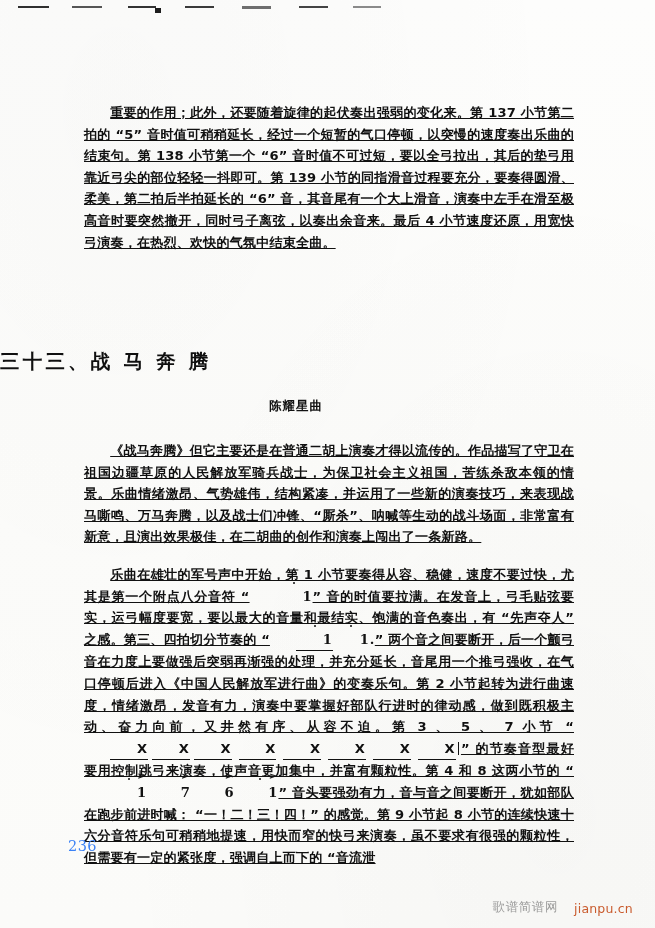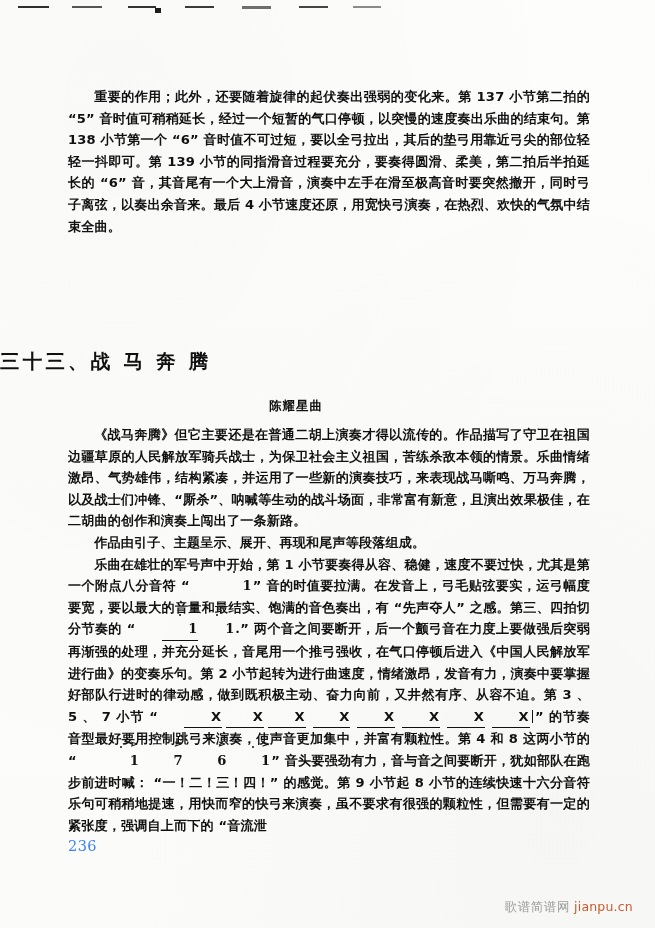--- a/index.html
+++ b/index.html
@@ -54,22 +54,23 @@
     width: 522px;
     font-size: 13.1px;
     line-height: 21.6px;
     text-align: justify;
     text-justify: inter-character;
     letter-spacing: 0.15px;
     font-weight: 700;
     color: #111;
   }
   .textblock p {
-    margin: 0;
+    margin: 16px;
     text-indent: 2em;
+    text-decoration: underline;
   }
 
   
   #section-title {
     position: absolute;
     left: 0;
     top: 348px;
     width: 631px;
     font-size: 19.5px;
     font-weight: 700;
@@ -142,22 +143,22 @@
     color: #3b82f6;
     letter-spacing: 0.4px;
   }
 
   
   #watermark {
     position: absolute;
     right: 22px;
     bottom: 12px;
     display: flex;
-    align-items: flex-start;
-    gap: 4px;
+    align-items: flex-end;
+    gap: 16px;
     opacity: 0.85;
   }
   #watermark .wm-cn {
     font-size: 12.5px;
     color: #8c8c8c;
     letter-spacing: 0.6px;
     font-weight: 400;
   }
   #watermark .wm-url {
     font-size: 12.5px;
@@ -188,21 +189,20 @@
 
     <div class="textblock" id="block-top" style="top:86px;">
       <p><span>重要的作用；此外，还要随着旋律的起伏奏出强弱的变化来。第 137 小节第二拍的 “5” 音时值可稍稍延长，经过一个短暂的气口停顿，以突慢的速度奏出乐曲的结束句。第 138 小节第一个 “6” 音时值不可过短，要以全弓拉出，其后的垫弓用靠近弓尖的部位轻轻一抖即可。第 139 小节的同指滑音过程要充分，要奏得圆滑、柔美，第二拍后半拍延长的 “6” 音，其音尾有一个大上滑音，演奏中左手在滑至极高音时要突然撤开，同时弓子离弦，以奏出余音来。最后 4 小节速度还原，用宽快弓演奏，在热烈、欢快的气氛中结束全曲。</span></p>
     </div>
 
     <div id="section-title">三十三、战 马 奔 腾</div>
     <div id="byline">陈耀星曲</div>
 
     <div class="textblock" id="block-bottom" style="top:424px;">
       <p><span>《战马奔腾》但它主要还是在普通二胡上演奏才得以流传的。作品描写了守卫在祖国边疆草原的人民解放军骑兵战士，为保卫社会主义祖国，苦练杀敌本领的情景。乐曲情绪激昂、气势雄伟，结构紧凑，并运用了一些新的演奏技巧，来表现战马嘶鸣、万马奔腾，以及战士们冲锋、“厮杀”、呐喊等生动的战斗场面，非常富有新意，且演出效果极佳，在二胡曲的创作和演奏上闯出了一条新路。</span></p>
-      <p><span>作品由引子、主题呈示、展开、再现和尾声等段落组成。</span></p>
       <p><span>乐曲在雄壮的军号声中开始，第 1 小节要奏得从容、稳健，速度不要过快，尤其是第一个附点八分音符 “</span><span class="jianpu"><span class="note"><span class="oct-hi"></span><span>1</span></span></span><span>” 音的时值要拉满。在发音上，弓毛贴弦要实，运弓幅度要宽，要以最大的音量和最结实、饱满的音色奏出，有 “先声夺人” 之感。第三、四拍切分节奏的 “</span><span class="jianpu"><span class="note beam1"><span class="oct-hi"></span><span>1</span></span><span class="note"><span class="oct-hi"></span><span>1</span></span><span>.</span></span><span>” 两个音之间要断开，后一个颤弓音在力度上要做强后突弱再渐强的处理，并充分延长，音尾用一个推弓强收，在气口停顿后进入《中国人民解放军进行曲》的变奏乐句。第 2 小节起转为进行曲速度，情绪激昂，发音有力，演奏中要掌握好部队行进时的律动感，做到既积极主动、奋力向前，又井然有序、从容不迫。第 3 、 5 、 7 小节 “</span><span class="jianpu" id="rhythm-pattern"><span class="note beam1 rhythm-x">X</span><span class="sp"></span><span class="note beam1 rhythm-x">X</span><span class="sp"></span><span class="note beam1 rhythm-x">X</span><span class="sp-wide"></span><span class="note beam1 rhythm-x">X</span><span class="sp-wide"></span><span class="note beam1 rhythm-x">X</span><span class="sp-wide"></span><span class="note beam1 rhythm-x">X</span><span class="sp-wide"></span><span class="note beam1 rhythm-x">X</span><span class="sp-wide"></span><span class="note beam1 rhythm-x">X</span><span class="barline"></span></span><span>” 的节奏音型最好要用控制跳弓来演奏，使声音更加集中，并富有颗粒性。第 4 和 8 这两小节的 “</span><span class="jianpu" id="accent-pattern"><span class="note"><span class="accent">&gt;</span><span class="oct-hi"></span><span>1</span></span><span class="sp-wide"></span><span class="note"><span class="accent">&gt;</span><span>7</span></span><span class="sp-wide"></span><span class="note"><span class="accent">&gt;</span><span>6</span></span><span class="sp-wide"></span><span class="note"><span class="accent">&gt;</span><span class="oct-hi"></span><span>1</span></span></span><span>” 音头要强劲有力，音与音之间要断开，犹如部队在跑步前进时喊： “一！二！三！四！” 的感觉。第 9 小节起 8 小节的连续快速十六分音符乐句可稍稍地提速，用快而窄的快弓来演奏，虽不要求有很强的颗粒性，但需要有一定的紧张度，强调自上而下的 “音流泄</span></p>
     </div>
 
     <div id="page-number">236</div>
 
     <div id="watermark">
       <span class="wm-cn">歌谱简谱网</span>
       <span class="wm-url">jianpu.cn</span>
     </div>
 

